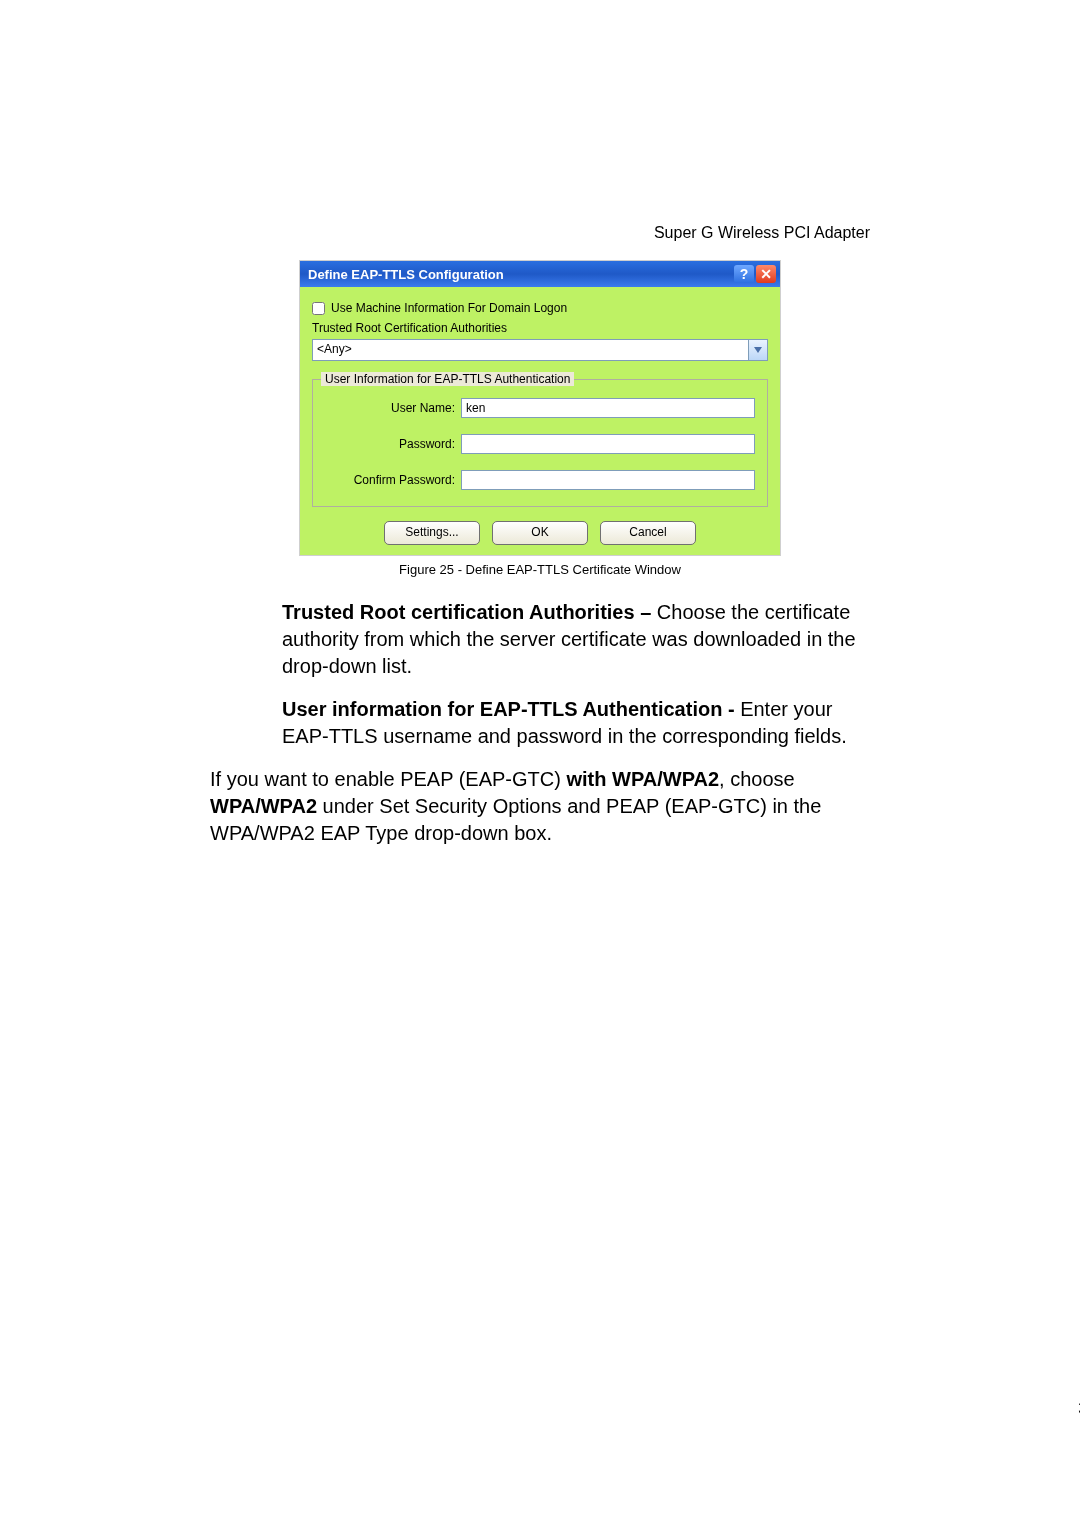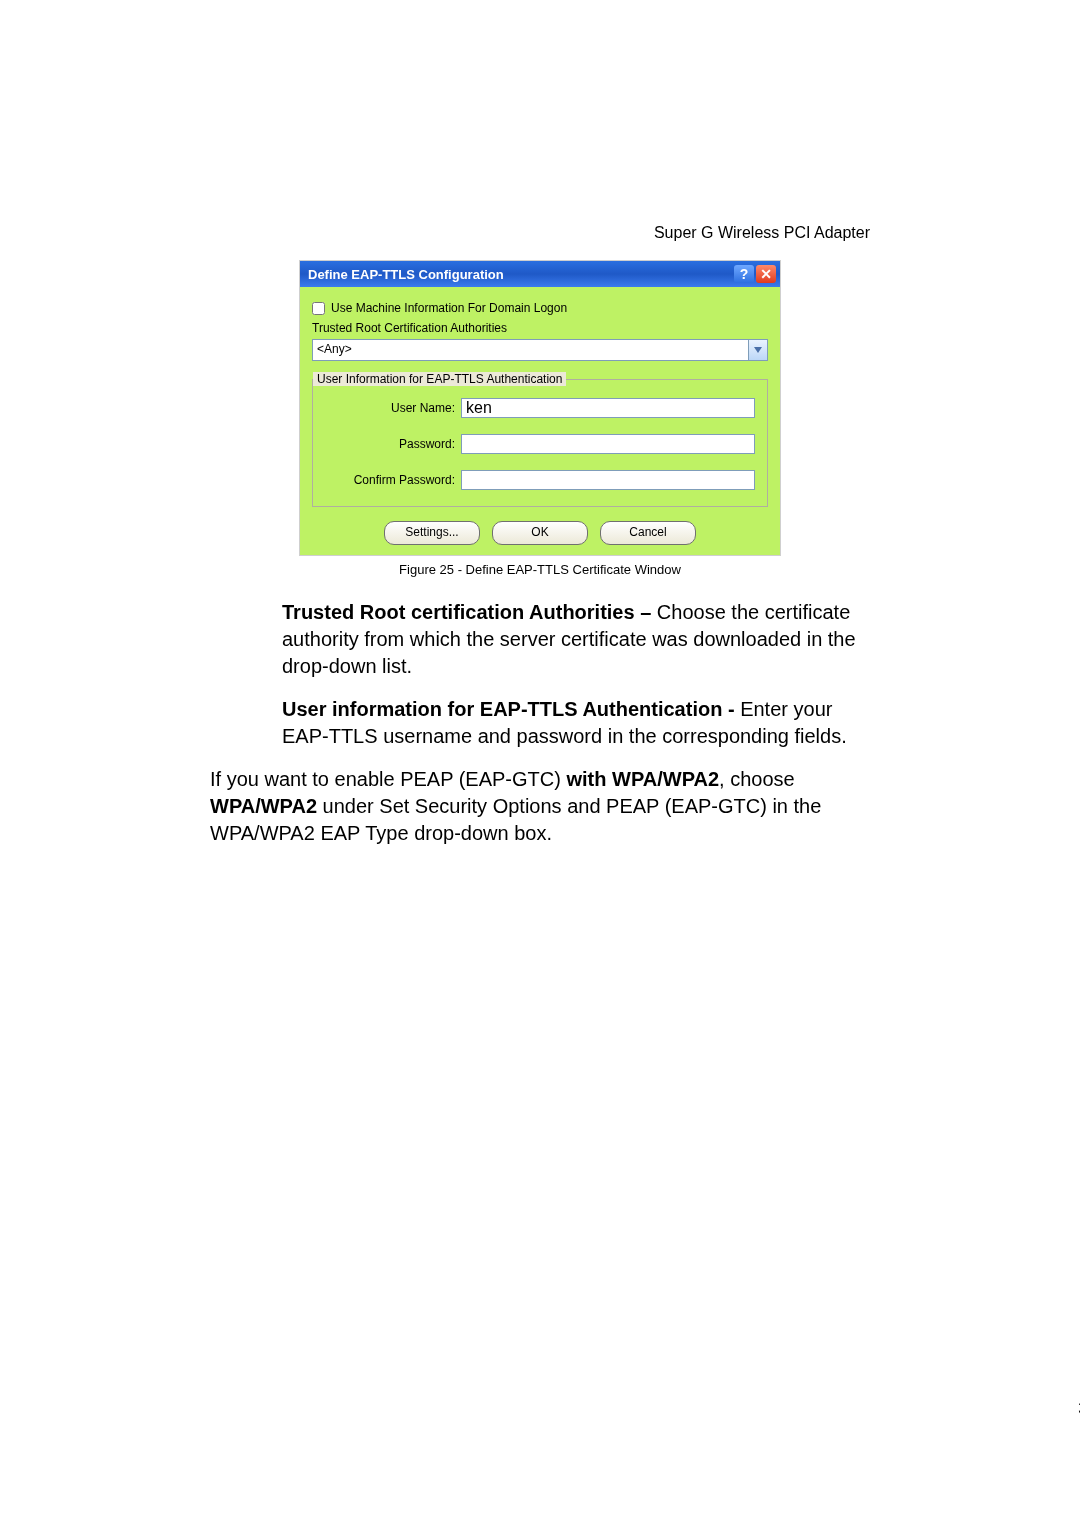--- a/index.html
+++ b/index.html
@@ -115,21 +115,21 @@
   }
   .fieldset {
     margin-top: 18px;
     border: 1px solid #b0aea0;
     padding: 10px 12px 16px 12px;
     position: relative;
   }
   .fieldset .legend {
     position: absolute;
     top: -8px;
-    left: 0;
+    left: 8px;
     background: #ece9d8;
     padding: 0 4px;
     font-size: 12px;
   }
   .form-row {
     display: flex;
     align-items: center;
     margin-top: 16px;
   }
   .form-row:first-of-type { margin-top: 8px; }
@@ -138,37 +138,37 @@
     text-align: right;
     padding-right: 6px;
     font-size: 12px;
   }
   .form-row .fld-input {
     flex: 1;
     border: 1px solid #7f9db9;
     background: #ffffff;
     height: 20px;
     padding: 2px 4px;
-    font-size: 16px;
+    font-size: 12px;
     font-family: Tahoma, Arial, sans-serif;
     box-sizing: border-box;
   }
   .button-row {
     display: flex;
     justify-content: center;
     gap: 12px;
     margin-top: 14px;
   }
   .win-button {
     min-width: 74px;
     height: 22px;
     padding: 0 10px;
     background: linear-gradient(to bottom, #ffffff, #ece9d8);
     border: 1px solid #707070;
-    border-radius: 10px;
+    border-radius: 5px;
     font-size: 12px;
     font-family: Tahoma, Arial, sans-serif;
     text-align: center;
     line-height: 20px;
   }
   .figure-caption {
     text-align: center;
     font-size: 13px;
     margin-top: 6px;
     margin-bottom: 22px;

